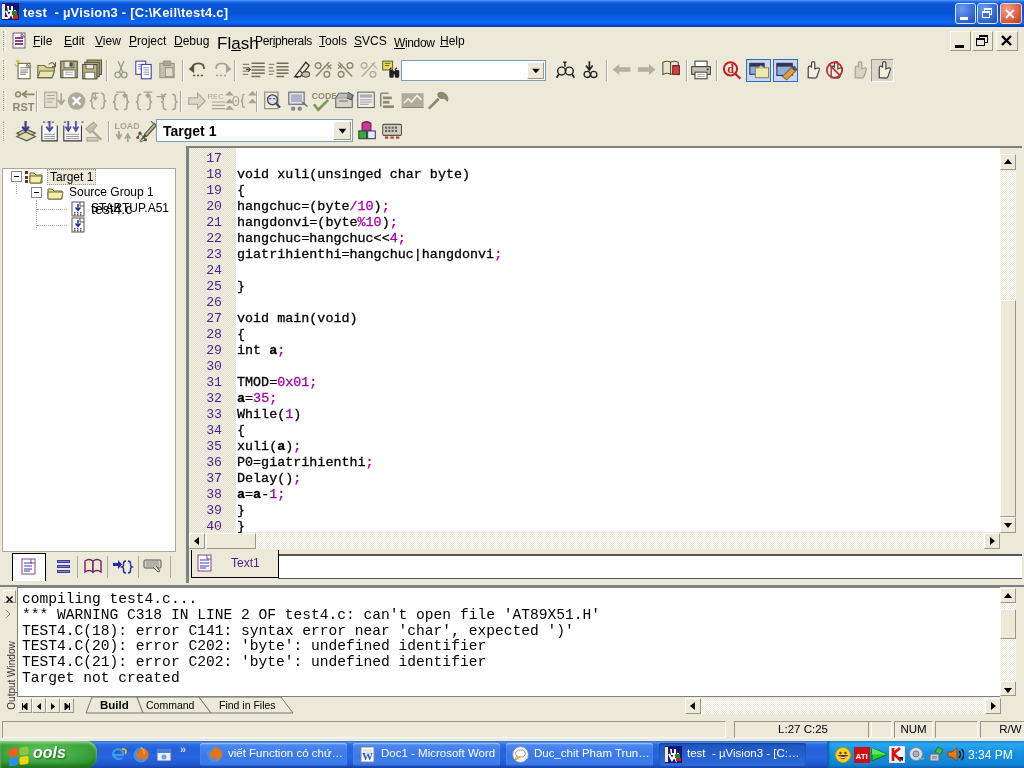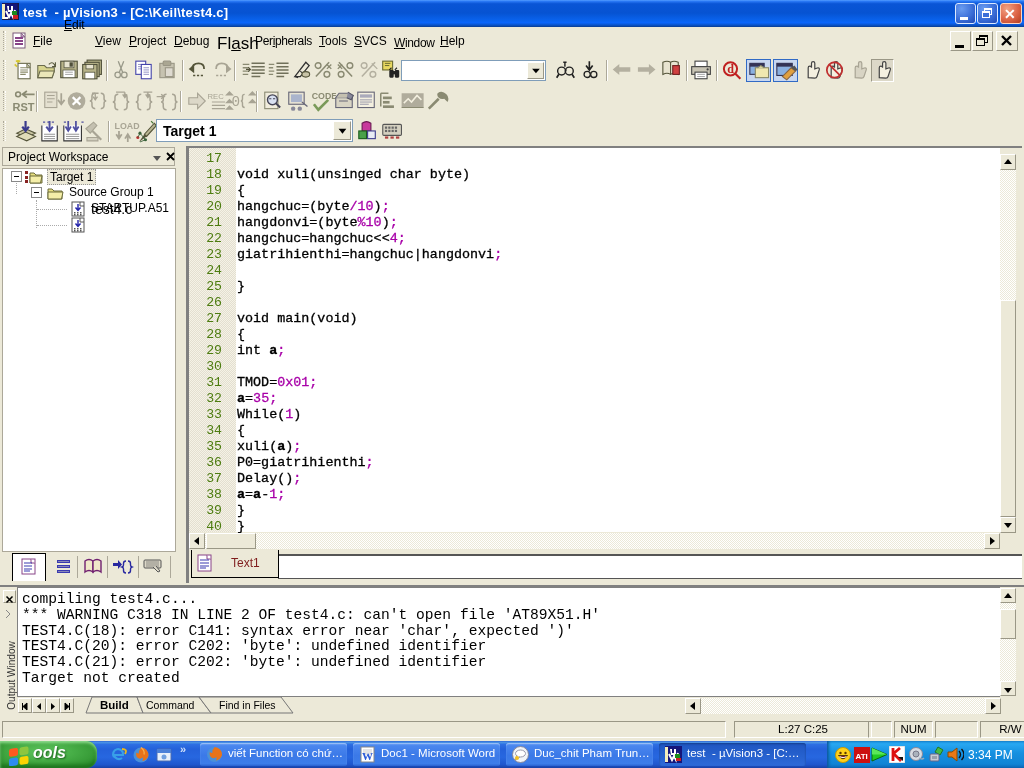--- a/index.html
+++ b/index.html
@@ -41,21 +41,21 @@
 <div class="abs" id="menubar" style="left:0;top:27px;width:1024px;height:28px;background:#ece9d8"></div>
 <div class="abs grip" style="left:3px;top:31px;height:20px"></div>
 <div class="abs" style="left:11px;top:32px"><svg width="18" height="18">
       <rect x="2" y="1" width="12" height="15" fill="#fff" stroke="#7a5a7a"></rect>
       <path d="M10 1 v4 h4 z" fill="#c8a0c8" stroke="#7a5a7a" stroke-width="0.8"></path>
       <rect x="4" y="5" width="8" height="2" fill="#884488"></rect>
       <rect x="4" y="8" width="8" height="2" fill="#884488"></rect>
       <rect x="4" y="11" width="8" height="2" fill="#884488"></rect>
     </svg></div>
 <div class="abs" style="left:33px;top:34px;font-size:12px;color:#000"><u>F</u>ile</div>
-<div class="abs" style="left:64px;top:18px;font-size:12px"><u>E</u>dit</div>
+<div class="abs" style="left:64px;top:34px;font-size:12px"><u>E</u>dit</div>
 <div class="abs" style="left:95px;top:34px;font-size:12px"><u>V</u>iew</div>
 <div class="abs" style="left:129px;top:34px;font-size:12px"><u>P</u>roject</div>
 <div class="abs" style="left:174px;top:34px;font-size:12px"><u>D</u>ebug</div>
 <div class="abs" style="left:217px;top:34px;font-size:17px">Fl<u>a</u>sh</div>
 <div class="abs" style="left:255px;top:34px;font-size:12px;letter-spacing:-0.35px">Per<u>i</u>pherals</div>
 <div class="abs" style="left:319px;top:34px;font-size:12px"><u>T</u>ools</div>
 <div class="abs" style="left:354px;top:34px;font-size:12px"><u>S</u>VCS</div>
 <div class="abs" style="left:394px;top:36px;font-size:12px;letter-spacing:-0.35px"><u>W</u>indow</div>
 <div class="abs" style="left:440px;top:34px;font-size:12px"><u>H</u>elp</div>
 
@@ -414,29 +414,20 @@
         <g fill="#b04040">
           <rect x="4" y="15" width="3" height="2"></rect>
           <rect x="9" y="15" width="3" height="2"></rect>
           <rect x="14" y="15" width="3" height="2"></rect>
         </g>
       </svg></div>
 </div>
 
 <div class="abs" id="leftpanel" style="left:2px;top:146px;width:184px;height:437px">
 
-<div class="abs" style="left:0;top:1px;width:173px;height:19px;background:#ece9d8;border:1px solid #aca899">
-      <div class="abs" style="left:5px;top:2px;font-size:12px;color:#000">Project Workspace</div>
-<svg class="abs" style="left:148px;top:6px" width="12" height="9">
-        <path d="M2 2 l4 5 l4 -5 z" fill="#555"></path>
-      </svg>
-<svg class="abs" style="left:162px;top:3px" width="12" height="12">
-        <path d="M2 2 l7 7 M9 2 l-7 7" stroke="#000" stroke-width="1.8"></path>
-      </svg>
-    </div>
 
 <div class="abs" style="left:0;top:22px;width:174px;height:384px;background:#fff;border:1px solid #aca899">
 
 <svg class="abs" style="left:8px;top:2px" width="12" height="12">
         <rect x="0.5" y="0.5" width="10" height="10" fill="#fff" stroke="#888"></rect>
         <path d="M3 5.5 h5" stroke="#000"></path>
       </svg>
 <svg class="abs" style="left:22px;top:0px" width="18" height="15">
         <rect x="0" y="2" width="3" height="3" fill="#882222"></rect>
         <rect x="0" y="7" width="3" height="3" fill="#882222"></rect>
@@ -525,21 +516,21 @@
       </svg>
 <div class="abs" style="left:168px;top:3px;width:1px;height:22px;background:#aca899"></div>
 </div>
 </div>
 
 <div class="abs" id="editor" style="left:186px;top:146px;width:836px;height:437px">
 <div class="abs" style="left:0;top:0;width:3px;height:437px;background:#808080"></div>
 <div class="abs" style="left:0;top:0;width:836px;height:2px;background:#808080"></div>
 
 <div class="abs" style="left:3px;top:2px;width:47px;height:384px;background:repeating-conic-gradient(#f5f2e6 0% 25%,#e3dfd0 0% 50%) 0 0/2px 2px"></div>
-<div class="abs mono" id="gutter" style="left:3px;top:5px;width:33px;height:384px;font-size:13.2px;line-height:16px;text-align:right;color:#4d7c0f;white-space:pre">17
+<div class="abs mono" id="gutter" style="left:3px;top:5px;width:33px;height:384px;font-size:13.2px;line-height:16px;text-align:right;color:#4c1d95;white-space:pre">17
 18
 19
 20
 21
 22
 23
 24
 25
 26
 27
@@ -605,21 +596,21 @@
 </div>
 
 <div class="abs" style="left:3px;top:404px;width:833px;height:30px;background:#ece9d8">
 <div class="abs" style="left:89px;top:4px;width:744px;height:25px;background:#fff;border-top:2px solid #555;border-bottom:1px solid #555"></div>
 <div class="abs" style="left:2px;top:0px;width:88px;height:28px;background:#ece9d8;border:1px solid #000;border-top:0"></div>
 <svg class="abs" style="left:8px;top:4px" width="17" height="19">
         <rect x="1" y="1" width="13" height="16" fill="#fff" stroke="#884488"></rect>
         <path d="M10 1 v4 h4" stroke="#884488" fill="#fff"></path>
         <path d="M3 6 h9 M3 9 h9 M3 12 h9 M3 14 h6" stroke="#3a3ab0" stroke-width="1.1"></path>
       </svg>
-<div class="abs" style="left:42px;top:6px;font-size:12px;color:#7f1d1d">Text1</div>
+<div class="abs" style="left:42px;top:6px;font-size:12px;color:#4c1d95">Text1</div>
 </div>
 </div>
 
 <div class="abs" id="output" style="left:0px;top:585px;width:1024px;height:132px">
 <div class="abs" style="left:0;top:0;width:1024px;height:2px;background:#808080"></div>
 
 <div class="abs" style="left:2px;top:3px;width:15px;height:126px;background:#ece9d8">
 <div class="abs sbtn" style="left:1px;top:2px;width:13px;height:13px"><svg width="11" height="11">
           <path d="M2.5 2.5 l6 6 M8.5 2.5 l-6 6" stroke="#000" stroke-width="1.5"></path>
         </svg></div>

